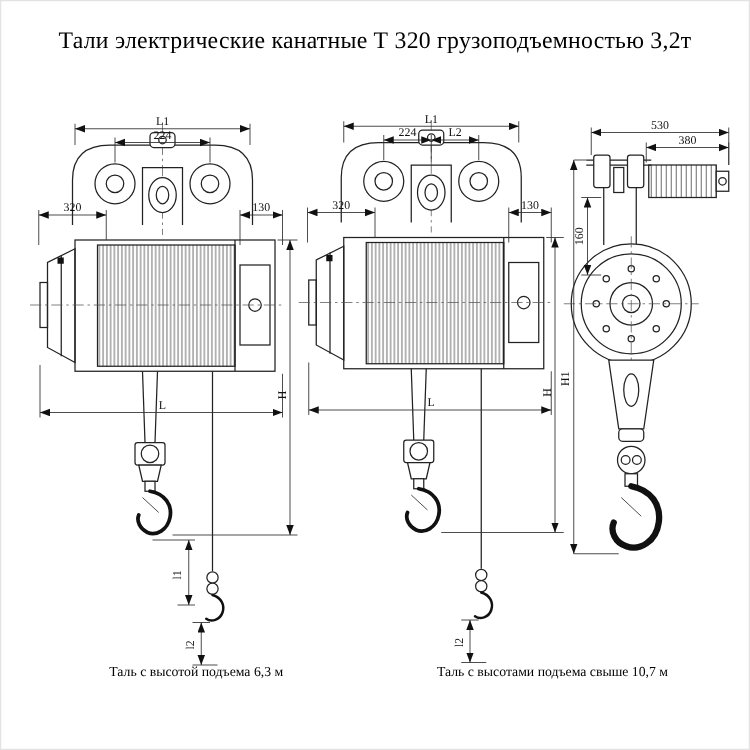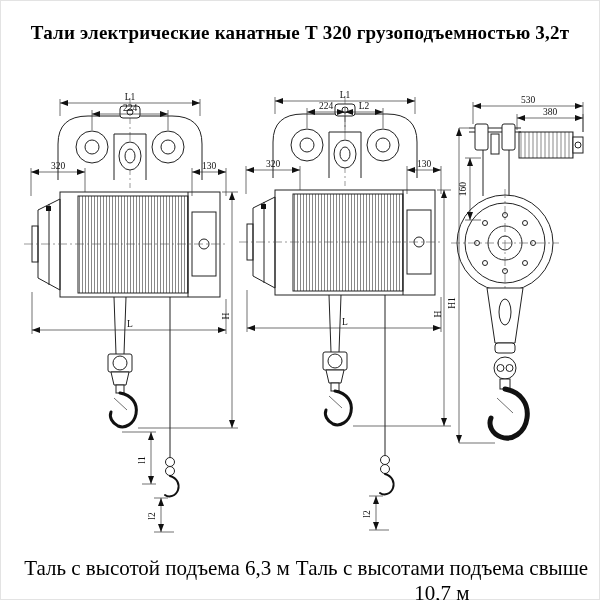--- a/index.html
+++ b/index.html
@@ -3,23 +3,23 @@
 <meta charset="utf-8">
 <style>
   html,body{margin:0;padding:0;}
   body{
     width:600px;height:600px;position:relative;background:#ffffff;
     font-family:"Liberation Serif", serif;color:#000;overflow:hidden;
   }
   .frame{position:absolute;inset:0;border:1px solid #e3e3e3;pointer-events:none;}
   .title{
     position:absolute;top:22px;left:0;width:600px;text-align:center;
-    font-weight:bold;font-size:19px;letter-spacing:.2px;
+    font-weight:normal;font-size:19px;letter-spacing:.2px;
   }
-  .caption{position:absolute;top:556px;font-size:21px;text-align:center;}
+  .caption{position:absolute;top:532px;font-size:11px;text-align:center;}
   .cap-left{left:22px;width:270px;}
   .cap-right{left:292px;width:300px;}
   svg{position:absolute;top:60px;left:0;}
   svg text{font-family:"Liberation Serif", serif;font-size:9.5px;fill:#111;}
   .ln{stroke:#222;stroke-width:1;fill:none;}
   .fw{stroke:#222;stroke-width:1;fill:#fff;}
   .dim{stroke:#333;stroke-width:.7;fill:none;}
   .cl{stroke:#555;stroke-width:.6;fill:none;stroke-dasharray:9 3 2 3;}
   .blk{fill:#111;stroke:none;}
   .thk{stroke:#111;fill:none;stroke-linecap:round;}

